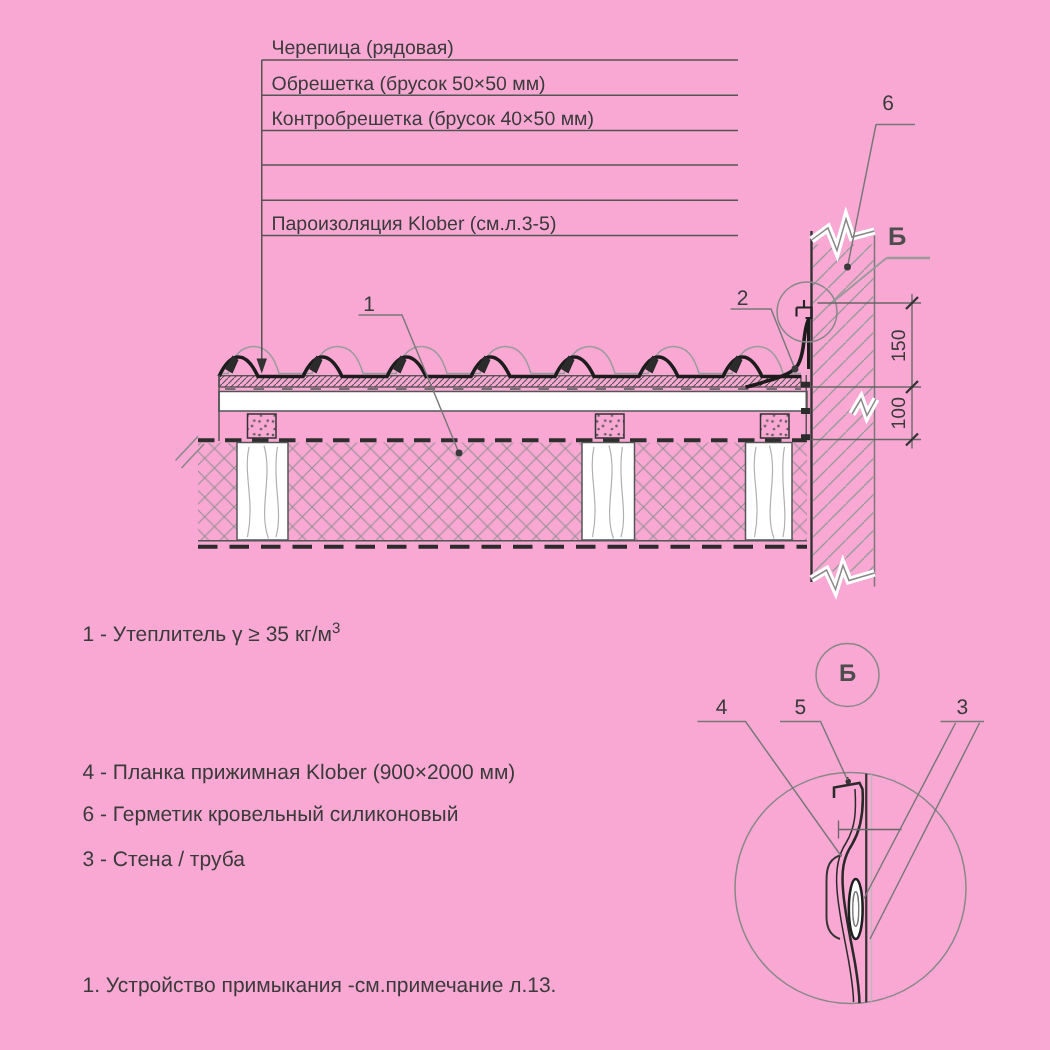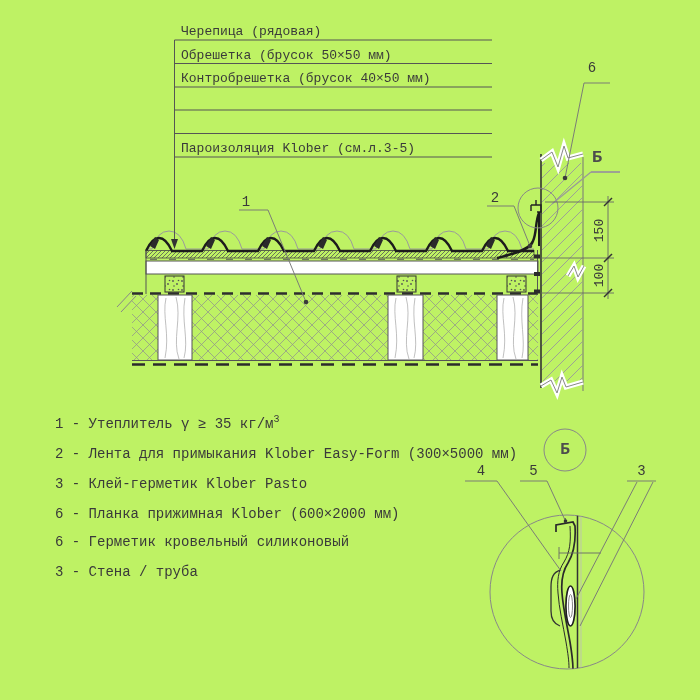--- a/index.html
+++ b/index.html
@@ -1,17 +1,17 @@
 <!DOCTYPE html>
 <html><head>
 <meta charset="utf-8">
 <style>
   html,body{margin:0;padding:0;background:#fff;}
-  #stage{position:relative;width:700px;height:700px;background:#bef264;overflow:hidden;
-         font-family:Liberation Mono, monospace;color:#3a3a3a;}
+  #stage{position:relative;width:700px;height:700px;background:#f9a8d4;overflow:hidden;
+         font-family:Liberation Sans, sans-serif;color:#3a3a3a;}
   #stage svg{position:absolute;left:0;top:0;}
   .txt{position:absolute;white-space:nowrap;color:#3a3a3a;}
   .layer-label{font-size:13px;left:181px;}
   .legend-item{font-size:14px;left:55px;}
   .legend-item sup{font-size:10px;}
   .callout{font-size:14px;text-align:center;}
   .dim{font-size:13px;width:40px;height:15px;text-align:center;transform:rotate(-90deg);}
   .marker{font-weight:bold;color:#4d4d4d;}
   .note{font-size:14px;left:55px;top:648px;}
 </style>
@@ -183,20 +183,19 @@
 <div class="txt callout" style="left:520px;top:463px;width:27px">5</div>
 <div class="txt callout" style="left:627px;top:463px;width:29px">3</div>
 
 <div class="txt marker" style="left:592px;top:148px;font-size:17px">Б</div>
 <div class="txt marker" style="left:552px;top:441px;width:26px;text-align:center;font-size:16px">Б</div>
 
 <div class="txt dim" style="left:579px;top:223px">150</div>
 <div class="txt dim" style="left:579px;top:268px">100</div>
 
 <div class="txt legend-item" style="top:414px"><span>1 - Утеплитель γ ≥ 35 кг/м</span><sup>3</sup></div>
-<div class="txt legend-item" style="top:446px"><span>2 - Лента для примыкания Klober Easy-Form (300×5000 мм)</span></div>
-<div class="txt legend-item" style="top:476px"><span>3 - Клей-герметик Klober  Pasto</span></div>
-<div class="txt legend-item" style="top:506px"><span>6 - Планка прижимная Klober (600×2000 мм)</span></div>
+<div class="txt legend-item" style="top:506px"><span>4 - Планка прижимная Klober (900×2000 мм)</span></div>
 <div class="txt legend-item" style="top:534px"><span>6 - Герметик кровельный силиконовый</span></div>
 <div class="txt legend-item" style="top:564px"><span>3 - Стена / труба</span></div>
 
+<div class="txt note">1. Устройство примыкания -см.примечание л.13.</div>
 
 </div>
 
 </body></html>

